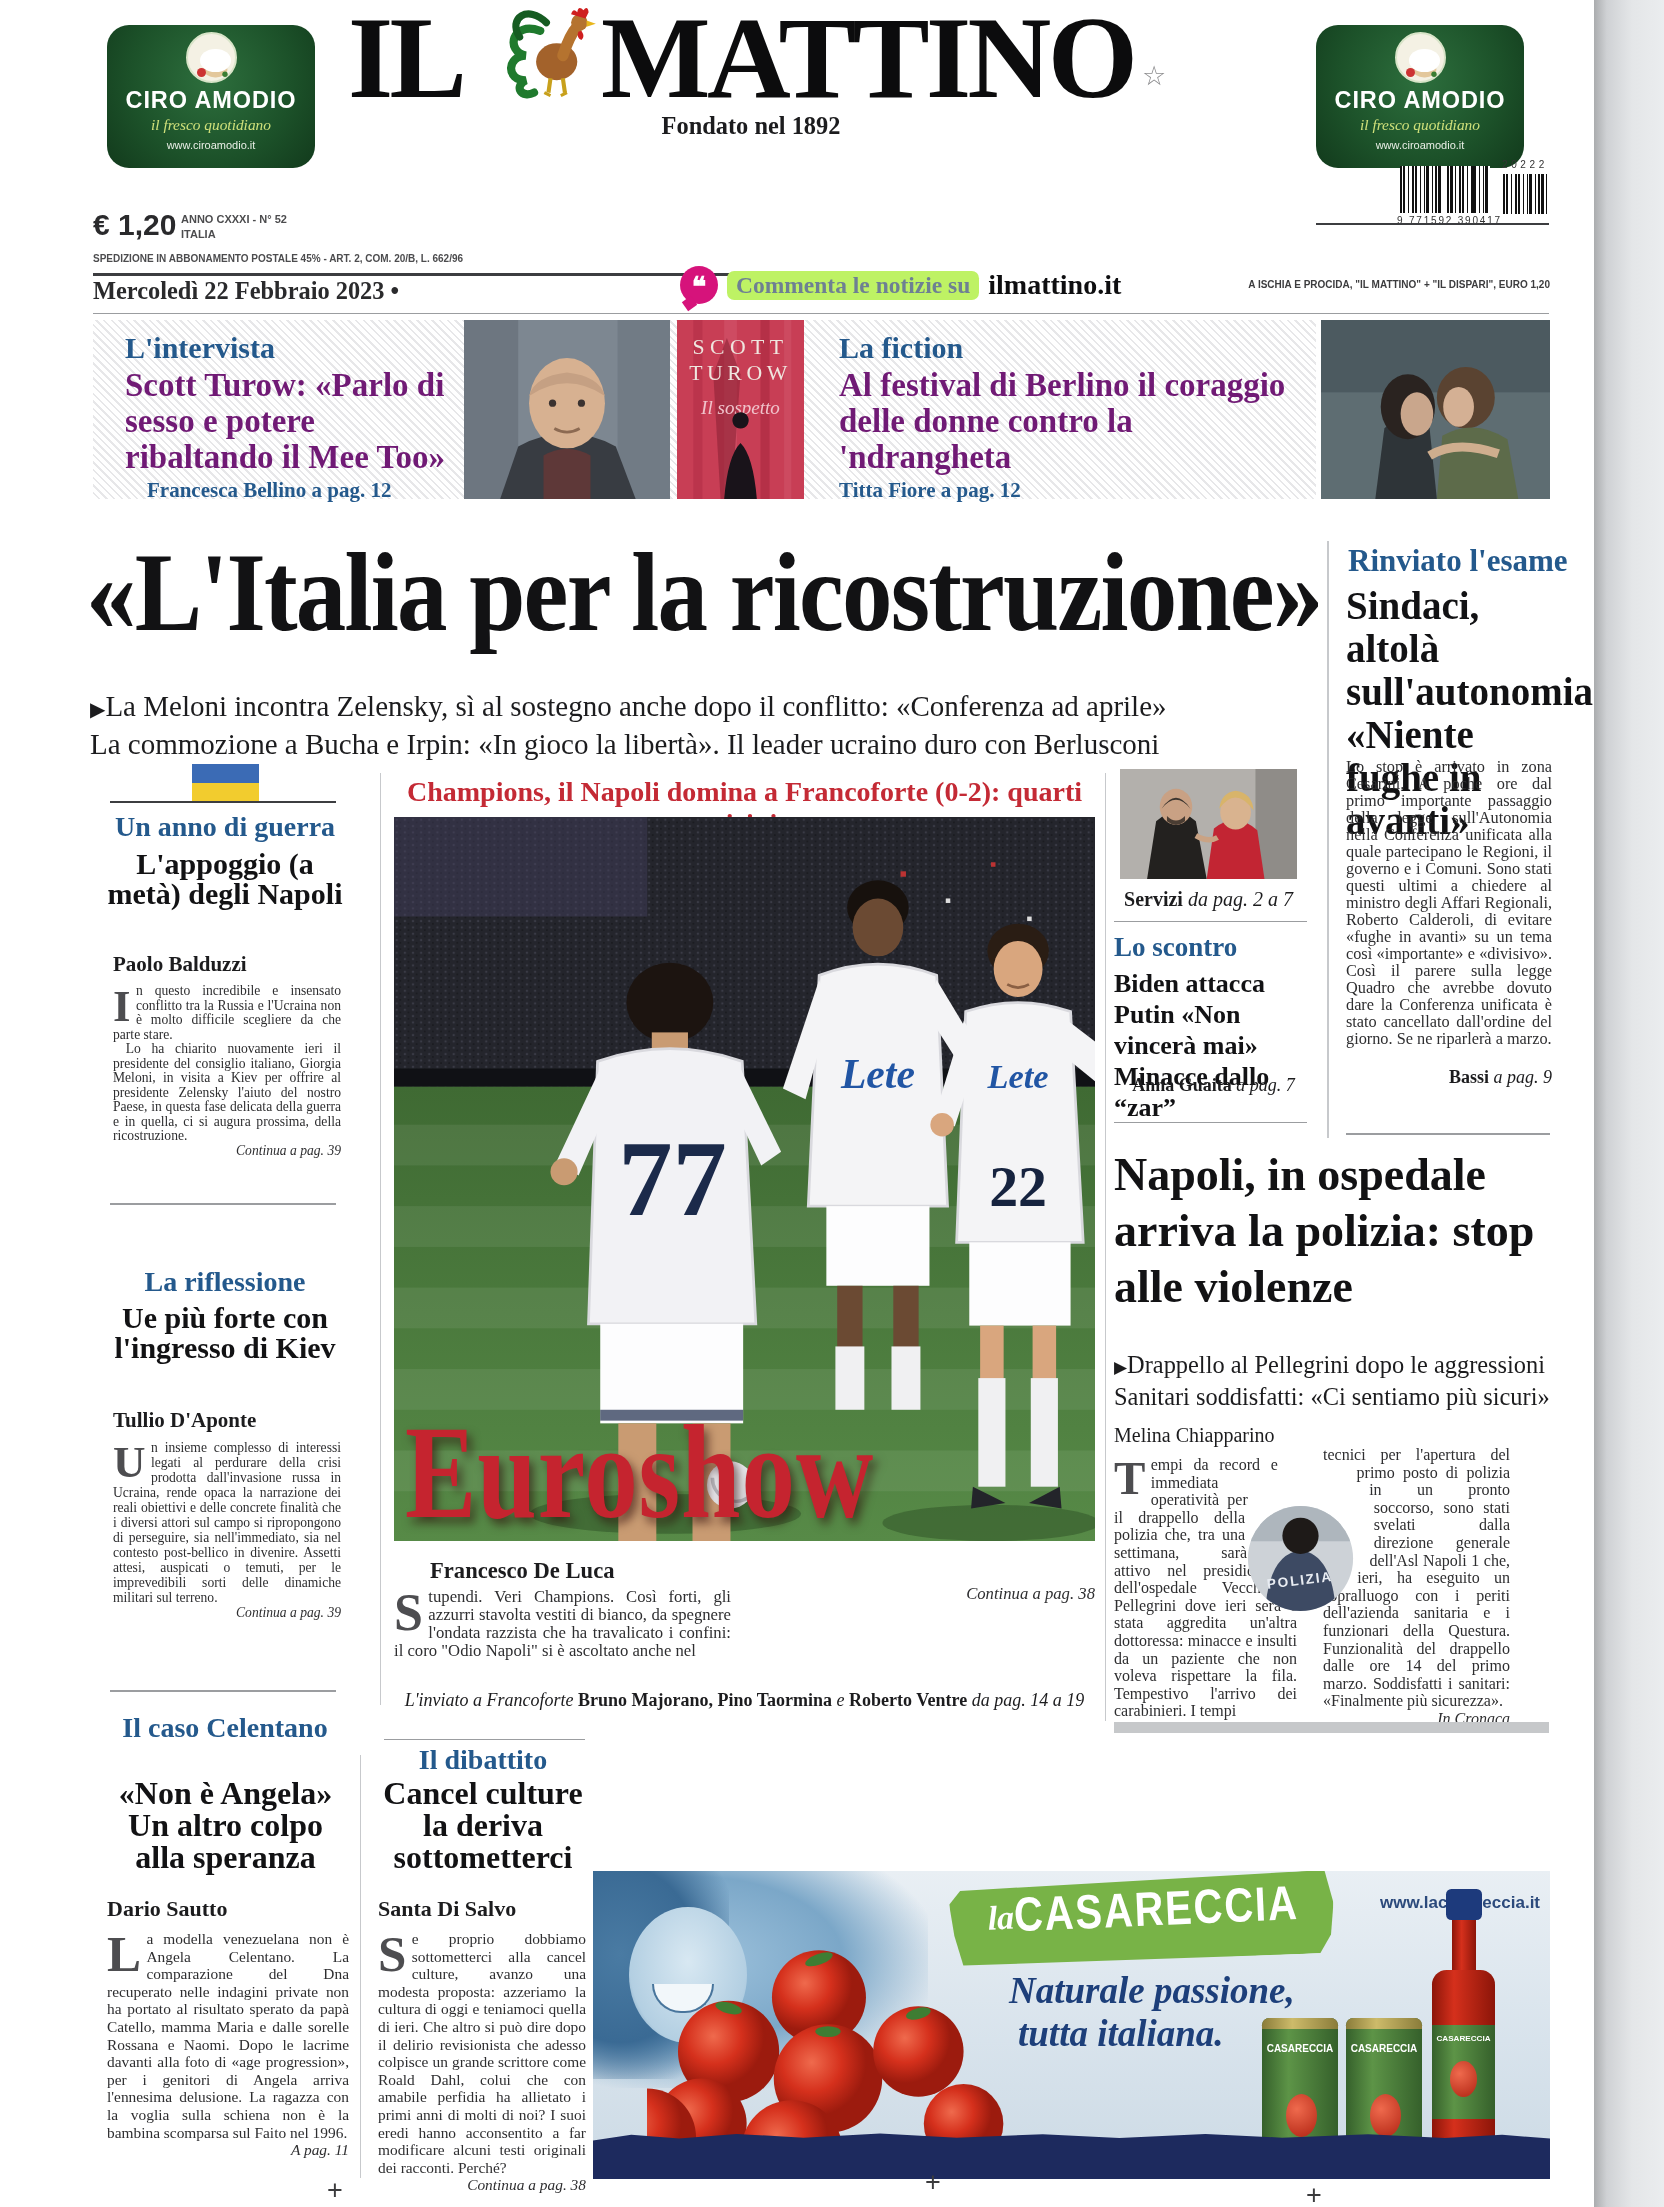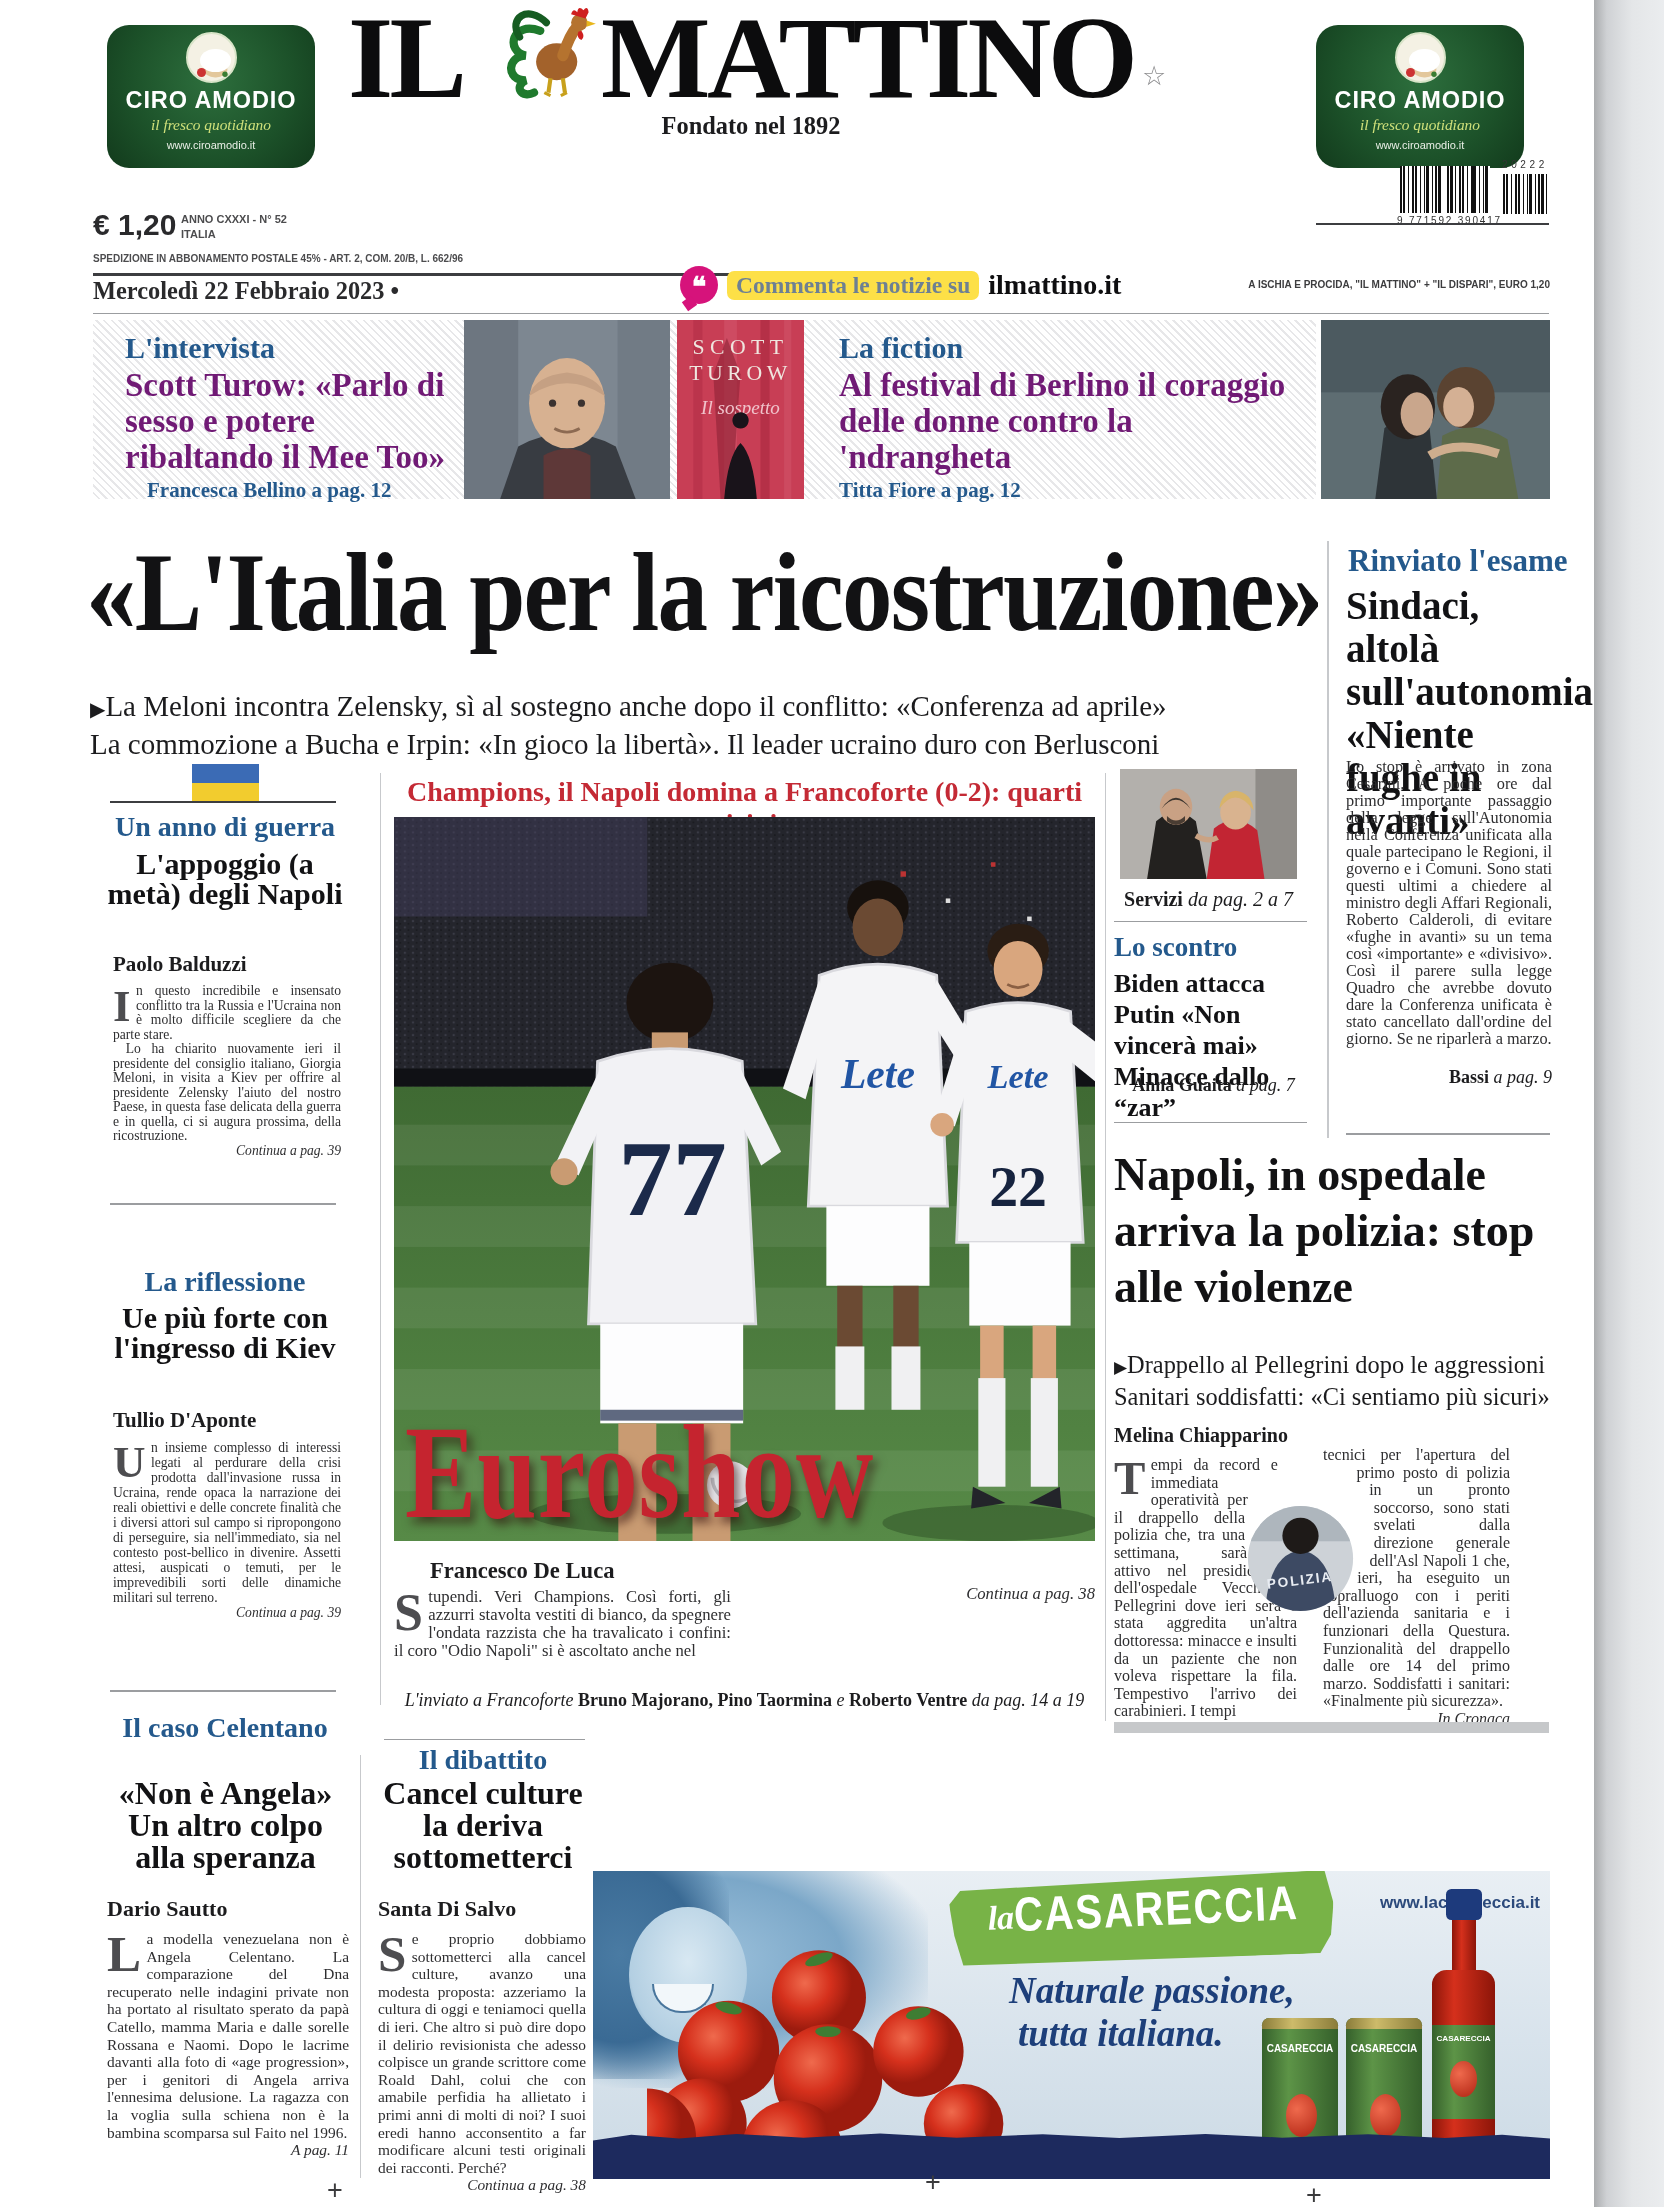--- a/index.html
+++ b/index.html
@@ -24,21 +24,21 @@
   .ciro .tag{font-style:italic;font-size:18px;color:#cfe07a;margin-top:1.8px;}
   .ciro .url{font-family:"Liberation Sans",sans-serif;font-size:11.8px;color:#e9efe6;margin-top:5.4px;}
   .emblem{width:58px;height:58px;border-radius:50%;margin:9px auto 0;background:#f4f1e4;border:2.7px solid #d8e4c8;position:relative;}
   .emblem:before{content:"";position:absolute;left:12.7px;top:14.5px;width:31px;height:23.5px;border-radius:50%;background:#fff;box-shadow:0 9px 0 -3.6px #e3c79b;}
   .emblem:after{content:"";position:absolute;left:9px;top:34px;width:9px;height:9px;border-radius:50%;background:#c33;box-shadow:23.5px 1.8px 0 -1.8px #3a7d32;}
   .masthead{font-weight:bold;color:#0c0c0d;font-size:116px;line-height:1;letter-spacing:-3.6px;}
   .bubble{width:38px;height:38px;border-radius:50%;background:#d6137b;color:#fff;text-align:center;
           font-size:27px;line-height:42px;font-weight:bold;position:relative;}
   .bubble:after{content:"";position:absolute;left:3.6px;bottom:-5.4px;width:11px;height:11px;background:#d6137b;
           transform:rotate(55deg);}
-  .chip{background:#fde047;border-radius:7.2px;padding:1px 9px;color:#6e8093;font-weight:bold;font-size:23.5px;}
+  .chip{background:#bef264;border-radius:7.2px;padding:1px 9px;color:#6e8093;font-weight:bold;font-size:23.5px;}
   .site{color:#0e0e10;font-weight:bold;font-size:28px;}
   .barcode{background:repeating-linear-gradient(90deg,#111 0 1.8px,#fff 1.8px 2.7px,#111 2.7px 5.4px,#fff 5.4px 8.1px,#111 8.1px 9px,#fff 9px 11.8px);}
   .flag-b{background:#3b6bb5;}.flag-y{background:#f2cc2e;}
   .redstrip{color:#c42a35;font-weight:bold;text-align:center;}
   .euroshow{font-weight:bold;color:#c5242f;text-shadow:4.5px 5.4px 8.1px rgba(40,5,5,.55);
             transform:scaleY(1.25);transform-origin:left top;letter-spacing:0.9px;}
   .plus{color:#3b3b3d;font-family:"Liberation Sans",sans-serif;font-size:27px;font-weight:300;}
   .edge{background:linear-gradient(90deg,#aaacae 0px,#cfd1d4 12.7px,#e4e6e8 38px,#ebedef 71px);}
   .navy-band{background:#1d2a5e;clip-path:polygon(0 18%,4% 6%,9% 14%,15% 4%,22% 12%,30% 3%,38% 12%,47% 5%,55% 13%,64% 4%,72% 12%,81% 5%,89% 13%,95% 6%,100% 14%,100% 100%,0 100%);}
   .brush{background:#78b347;transform:rotate(-2.5deg);
@@ -326,21 +326,21 @@
     </div>
     <div class="s rule" style="left:1114px;top:1122px;width:193px;height:0.9px;"></div>
   </div>
 
   <div>
     <div class="s hl" style="left:1114px;top:1147px;width:452px;font-size:46px;line-height:56px;">Napoli, in ospedale arriva la polizia: stop alle violenze</div>
     <div class="s" style="left:1114px;top:1351px;width:443px;font-size:24.4px;font-weight:500;">
       <span style="font-size:17px;">▶</span><span>Drappello al Pellegrini dopo le aggressioni</span>
     </div>
     <div class="s" style="left:1114px;top:1383px;width:443px;font-size:24.4px;font-weight:500;">Sanitari soddisfatti: «Ci sentiamo più sicuri»</div>
-    <div class="s" style="left:1114px;top:1424px;font-size:20px;font-weight:bold;">Melina Chiapparino</div>
+    <div class="s" style="left:1114px;top:1424px;font-size:20px;font-weight:normal;">Melina Chiapparino</div>
 
     <div class="s body-txt" style="left:1114px;top:1456px;width:183px;font-size:16px;line-height:17.6px;">
       <span style="float:right;width:51px;height:112px;margin:31px 0 0 1.8px;shape-outside:ellipse(52px 58px at 100% 50%);"></span>
       <span class="dc" style="font-size:47px;">T</span><span>empi da record e immediata operatività per il drappello della polizia che, tra una settimana, sarà attivo nel presidio dell'ospedale Vecchio Pellegrini dove ieri sera è stata aggredita un'altra dottoressa: minacce e insulti da un paziente che non voleva rispettare la fila. Tempestivo l'arrivo dei carabinieri. I tempi</span>
     </div>
     <div class="s body-txt" style="left:1323px;top:1446px;width:187px;font-size:16px;line-height:17.6px;">
       <span style="float:left;width:49px;height:112px;margin:47px 1.8px 0 0;shape-outside:ellipse(52px 58px at 0% 50%);"></span>
       <span>tecnici per l'apertura del primo posto di polizia in un pronto soccorso, sono stati svelati dalla direzione generale dell'Asl Napoli 1 che, ieri, ha eseguito un sopralluogo con i periti dell'azienda sanitaria e i funzionari della Questura. Funzionalità del drappello dalle ore 14 del primo marzo. Soddisfatti i sanitari: «Finalmente più sicurezza».</span>
       <span class="cont">In Cronaca</span>
     </div>

